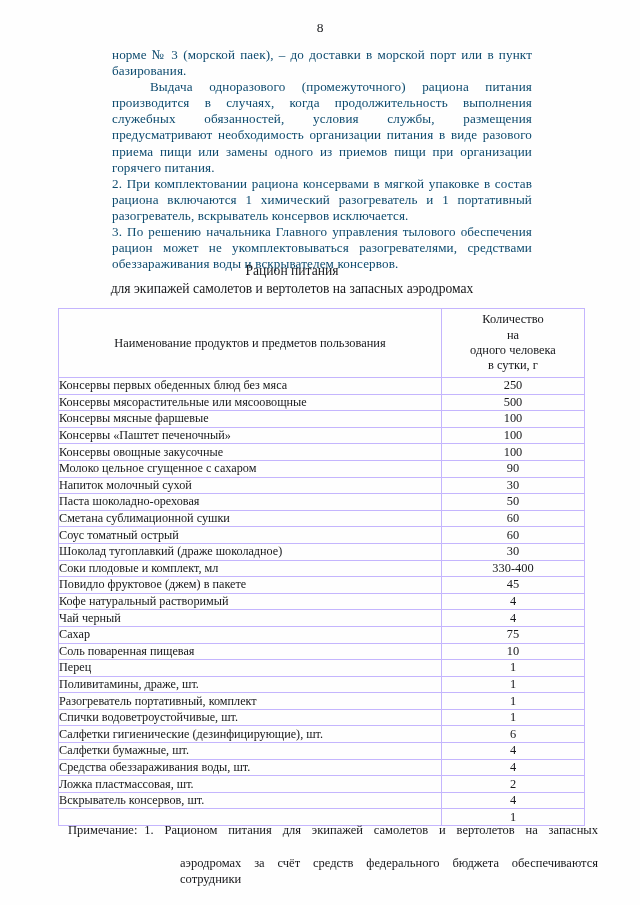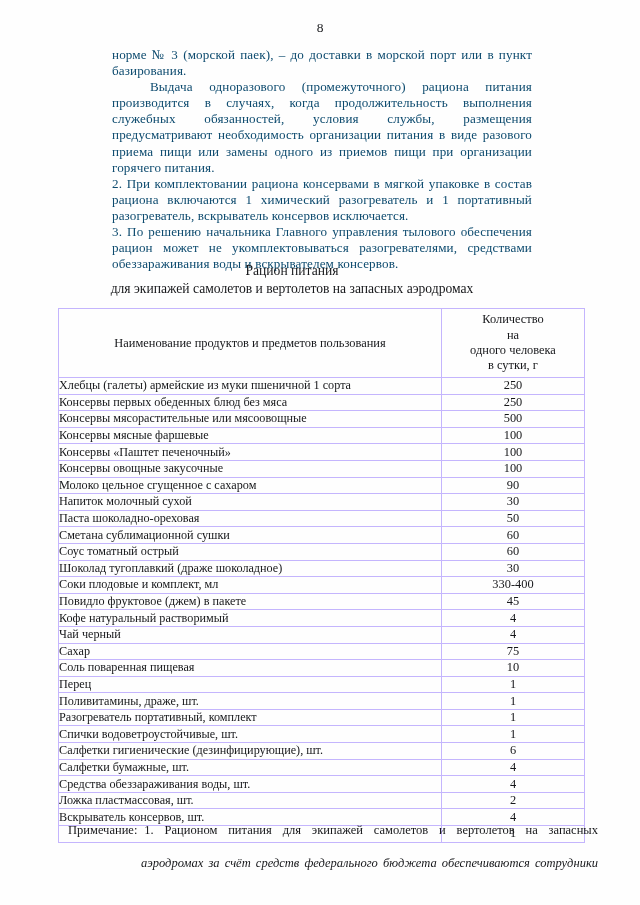--- a/index.html
+++ b/index.html
@@ -118,25 +118,24 @@
     font-size: 12.5px;
     line-height: 16.4px;
   }
   .note-body {
     flex: 1;
     text-align: justify;
     font-size: 12.5px;
     line-height: 16.4px;
   }
   .note-cont {
-    margin-left: 73px;
+    margin-left: 112px;
     font-size: 12.5px;
     line-height: 16.4px;
     text-align: justify;
-    font-style: italic;
   }
   .justify-all {
     text-align: justify;
   }
   .justify-all::after {
     content: "";
     display: inline-block;
     width: 100%;
   }
 </style>
@@ -166,24 +165,20 @@
         <th class="head-qty">
           <div>Количество</div>
           <div>на</div>
           <div>одного человека</div>
           <div>в сутки, г</div>
         </th>
       </tr>
     </thead>
     <tbody id="ration-body">
         <tr>
-          <td class="name">Хлебцы (галеты) армейские из муки пшеничной 1 сорта</td>
-          <td class="qty">250</td>
-        </tr>
-        <tr>
           <td class="name">Консервы первых обеденных блюд без мяса</td>
           <td class="qty">250</td>
         </tr>
         <tr>
           <td class="name">Консервы мясорастительные или мясоовощные</td>
           <td class="qty">500</td>
         </tr>
         <tr>
           <td class="name">Консервы мясные фаршевые</td>
           <td class="qty">100</td>

